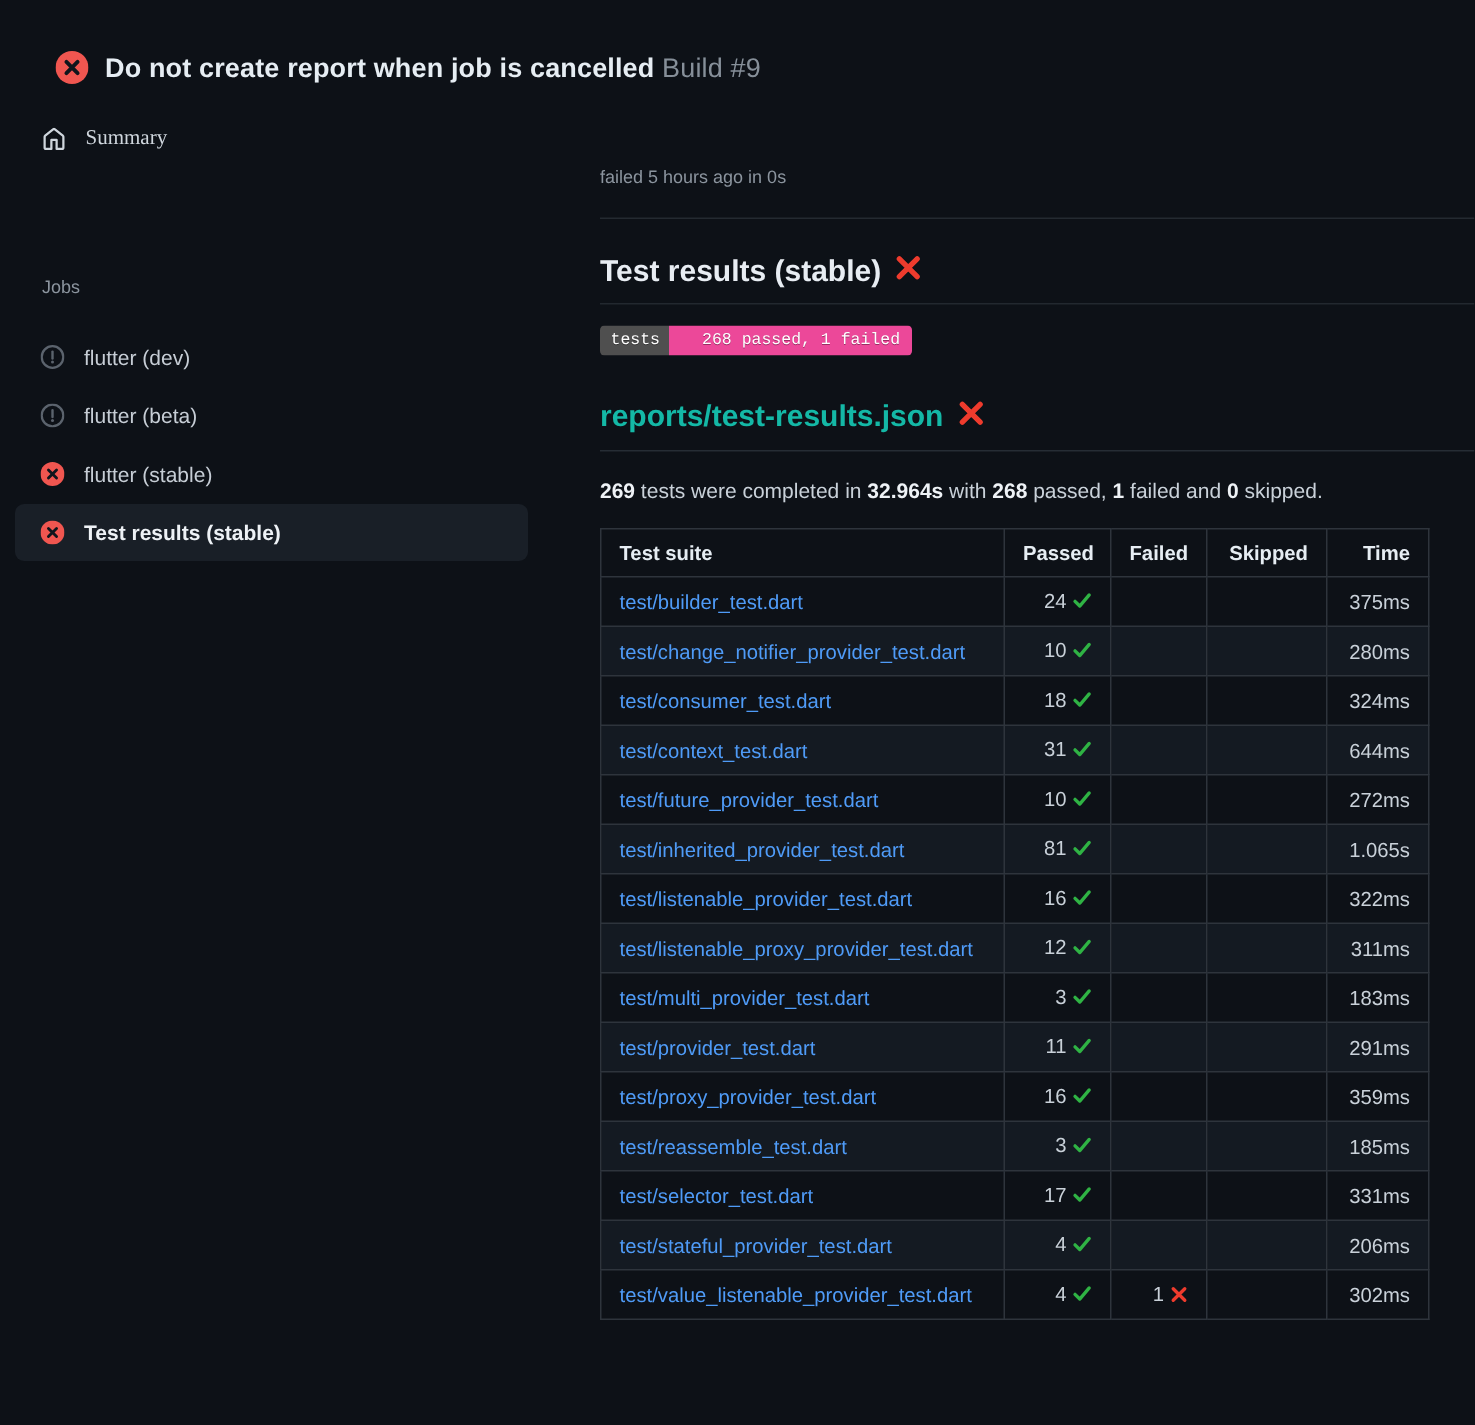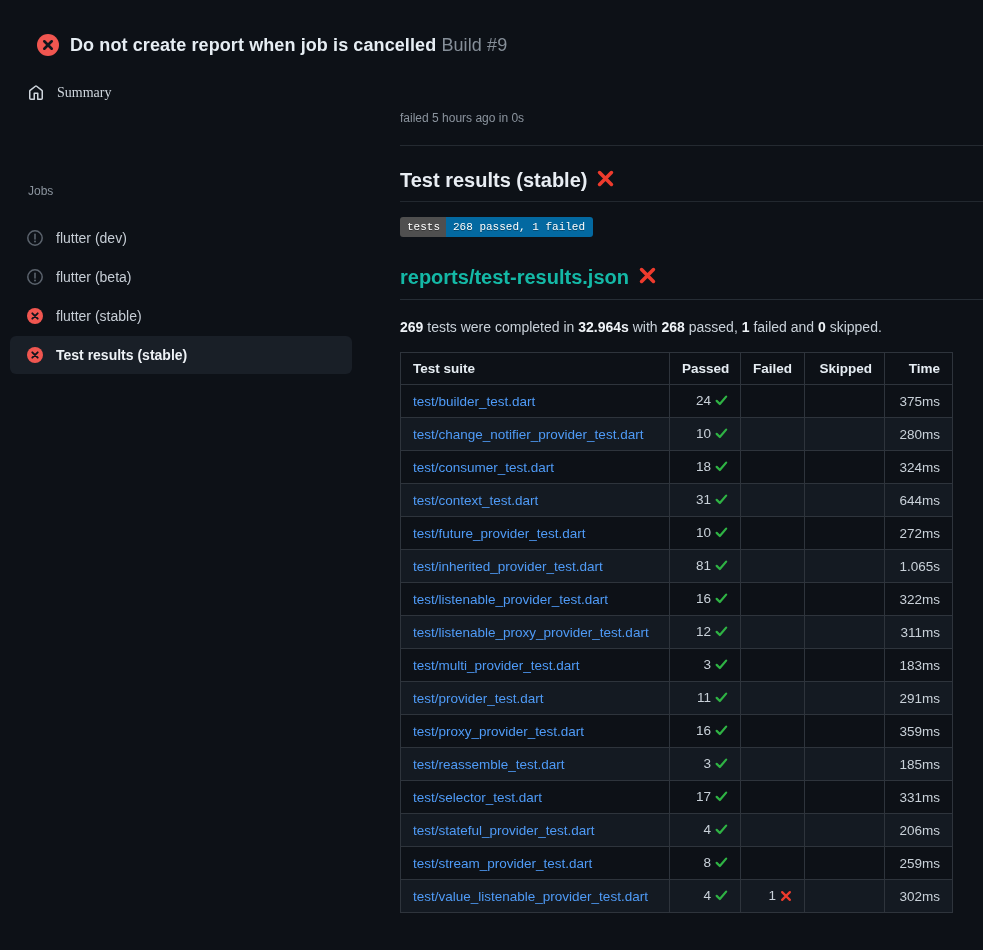--- a/index.html
+++ b/index.html
@@ -33,21 +33,21 @@
   
   .main { position:absolute; top:56px; left:400px; width:583px; height:894px; }
   .breadcrumb { position:absolute; top:31px; left:0; font-size:14px; font-weight:700; color:#e6edf3; }
   .run-status { position:absolute; top:55px; left:0; font-size:12px; color:#8b949e; }
   .top-divider { position:absolute; top:89px; left:0; width:583px; height:1px; background:#242a31; }
   .section-row { position:absolute; top:113px; left:0; width:583px; padding-bottom:9px; border-bottom:1px solid #22282f; display:flex; align-items:center; }
   .section-row h2 { font-size:20px; font-weight:700; color:#e8edf3; }
   .cross-ic { margin-left:9px; }
   .badge { position:absolute; top:161px; left:0; height:20px; display:inline-flex; align-items:center; border-radius:3px; overflow:hidden; font-size:11px; color:#fff; text-shadow:0 1px 0 rgba(0,0,0,.35);font-family:Liberation Mono, monospace; }
   .badge .b-label { background:#4f4f4f; padding:4px 6px 4px 7px; line-height:12px; }
-  .badge .b-value { background:#0369a1; padding:4px 8px 4px 7px; line-height:12px; }
+  .badge .b-value { background:#ec4899; padding:4px 8px 4px 22px; line-height:12px; }
   .report-row { position:absolute; top:210px; left:0; width:583px; padding-bottom:10px; border-bottom:1px solid #262d35; display:flex; align-items:center; }
   .report-row h3 { font-size:20px; font-weight:700; color:#14b8a6; cursor:pointer; }
   .summary-line { position:absolute; top:263px; left:0; font-size:14px; color:#c9d1d9; }
   .summary-line b { color:#eef2f6; }
   
   .results-table { position:absolute; top:296px; left:0; border-collapse:collapse; table-layout:fixed; width:552px; font-size:13.5px; }
   .results-table th, .results-table td { border:1px solid #2e343c; padding:0 12px; white-space:nowrap; overflow:hidden; }
   .results-table th { height:32px; font-weight:700; color:#e6edf3; text-align:right; }
   .results-table th.suite { text-align:left; }
   .results-table td { height:33px; text-align:right; color:#c9d1d9; }
@@ -308,29 +308,20 @@
   <tr>
     <td class="suite"><a>test/stateful_provider_test.dart</a></td>
     <td class="passed"><span class="val">4</span><span class="cellmark mark-pass"><svg width="13" height="13" viewBox="0 0 14 14">
                 <path d="M1.8 7.4 L5.2 10.8 L12 2.8" fill="none" stroke="#2fb344" stroke-width="2.4" stroke-linecap="round" stroke-linejoin="round"></path>
               </svg></span></td>
     <td class="failed"><span class="val"></span></td>
     <td class="skipped"></td>
     <td class="time">206ms</td>
   </tr>
 
-  <tr>
-    <td class="suite"><a>test/stream_provider_test.dart</a></td>
-    <td class="passed"><span class="val">8</span><span class="cellmark mark-pass"><svg width="13" height="13" viewBox="0 0 14 14">
-                <path d="M1.8 7.4 L5.2 10.8 L12 2.8" fill="none" stroke="#2fb344" stroke-width="2.4" stroke-linecap="round" stroke-linejoin="round"></path>
-              </svg></span></td>
-    <td class="failed"><span class="val"></span></td>
-    <td class="skipped"></td>
-    <td class="time">259ms</td>
-  </tr>
 
   <tr>
     <td class="suite"><a>test/value_listenable_provider_test.dart</a></td>
     <td class="passed"><span class="val">4</span><span class="cellmark mark-pass"><svg width="13" height="13" viewBox="0 0 14 14">
                 <path d="M1.8 7.4 L5.2 10.8 L12 2.8" fill="none" stroke="#2fb344" stroke-width="2.4" stroke-linecap="round" stroke-linejoin="round"></path>
               </svg></span></td>
     <td class="failed"><span class="val">1</span><span class="cellmark mark-fail"><svg width="12" height="12" viewBox="0 0 14 14">
                 <path d="M2.5 2.5 L11.5 11.5 M11.5 2.5 L2.5 11.5" stroke="#ee3b2d" stroke-width="2.6" stroke-linecap="round"></path>
               </svg></span></td>
     <td class="skipped"></td>

